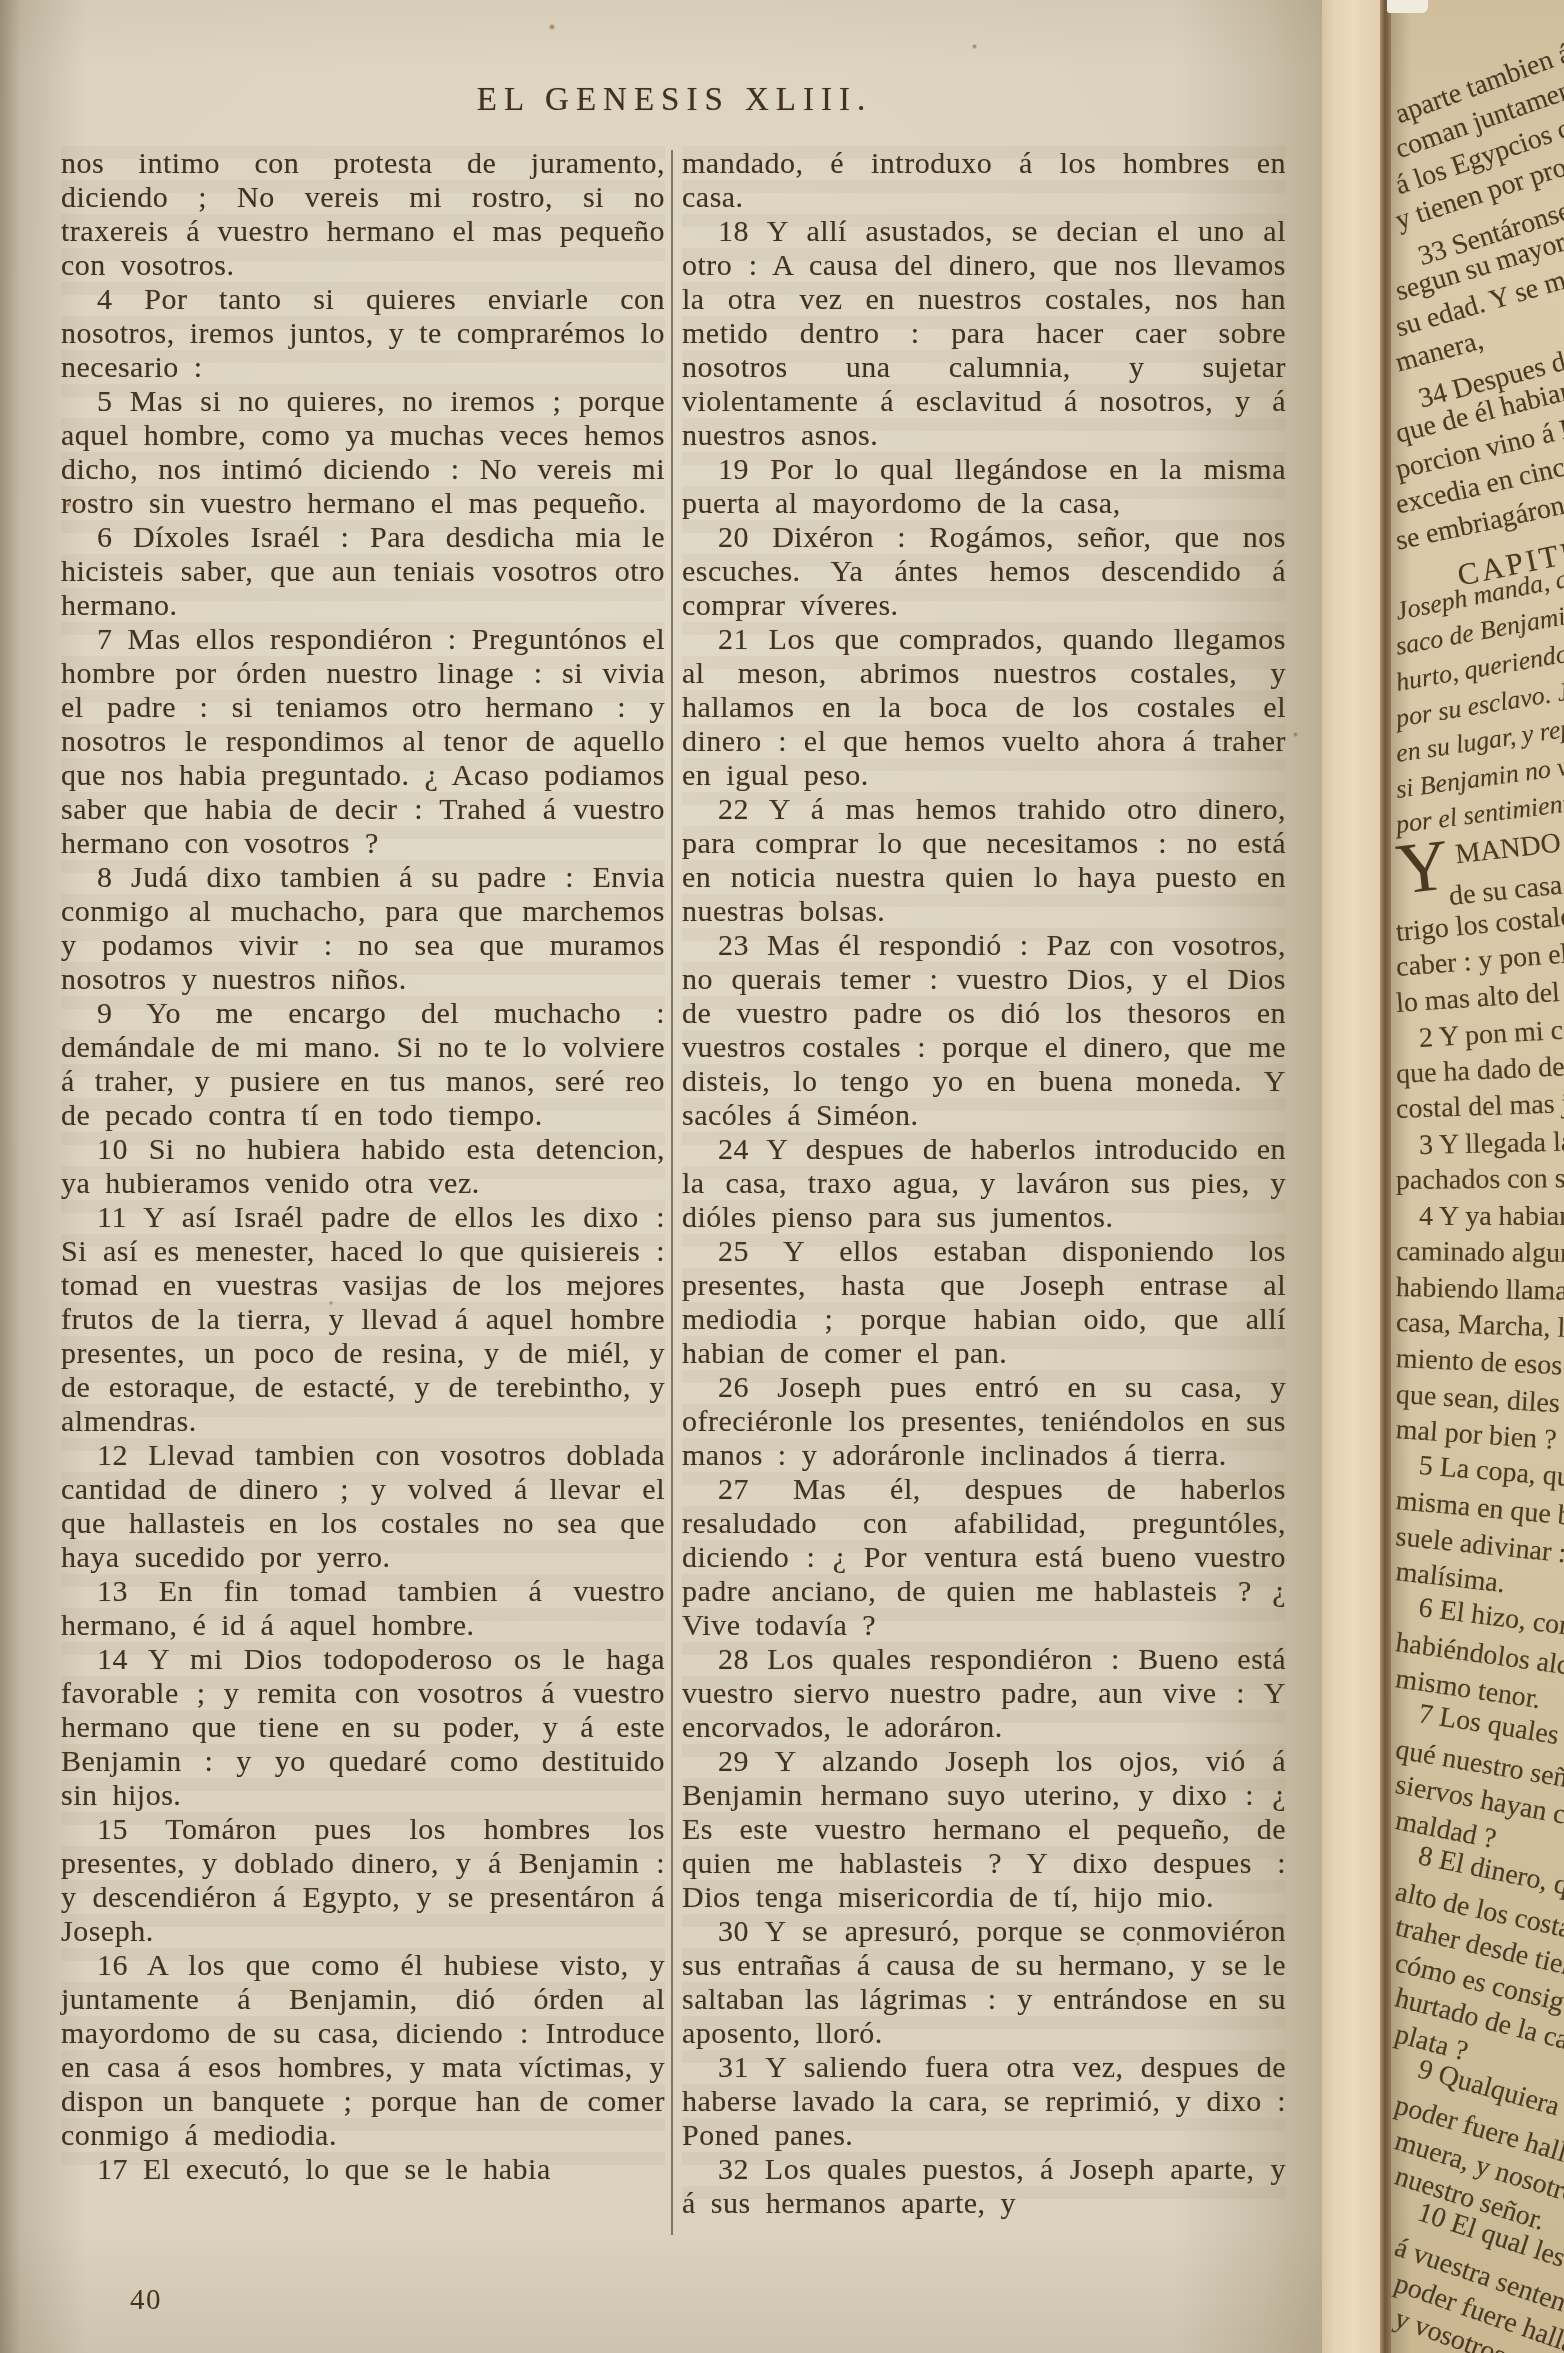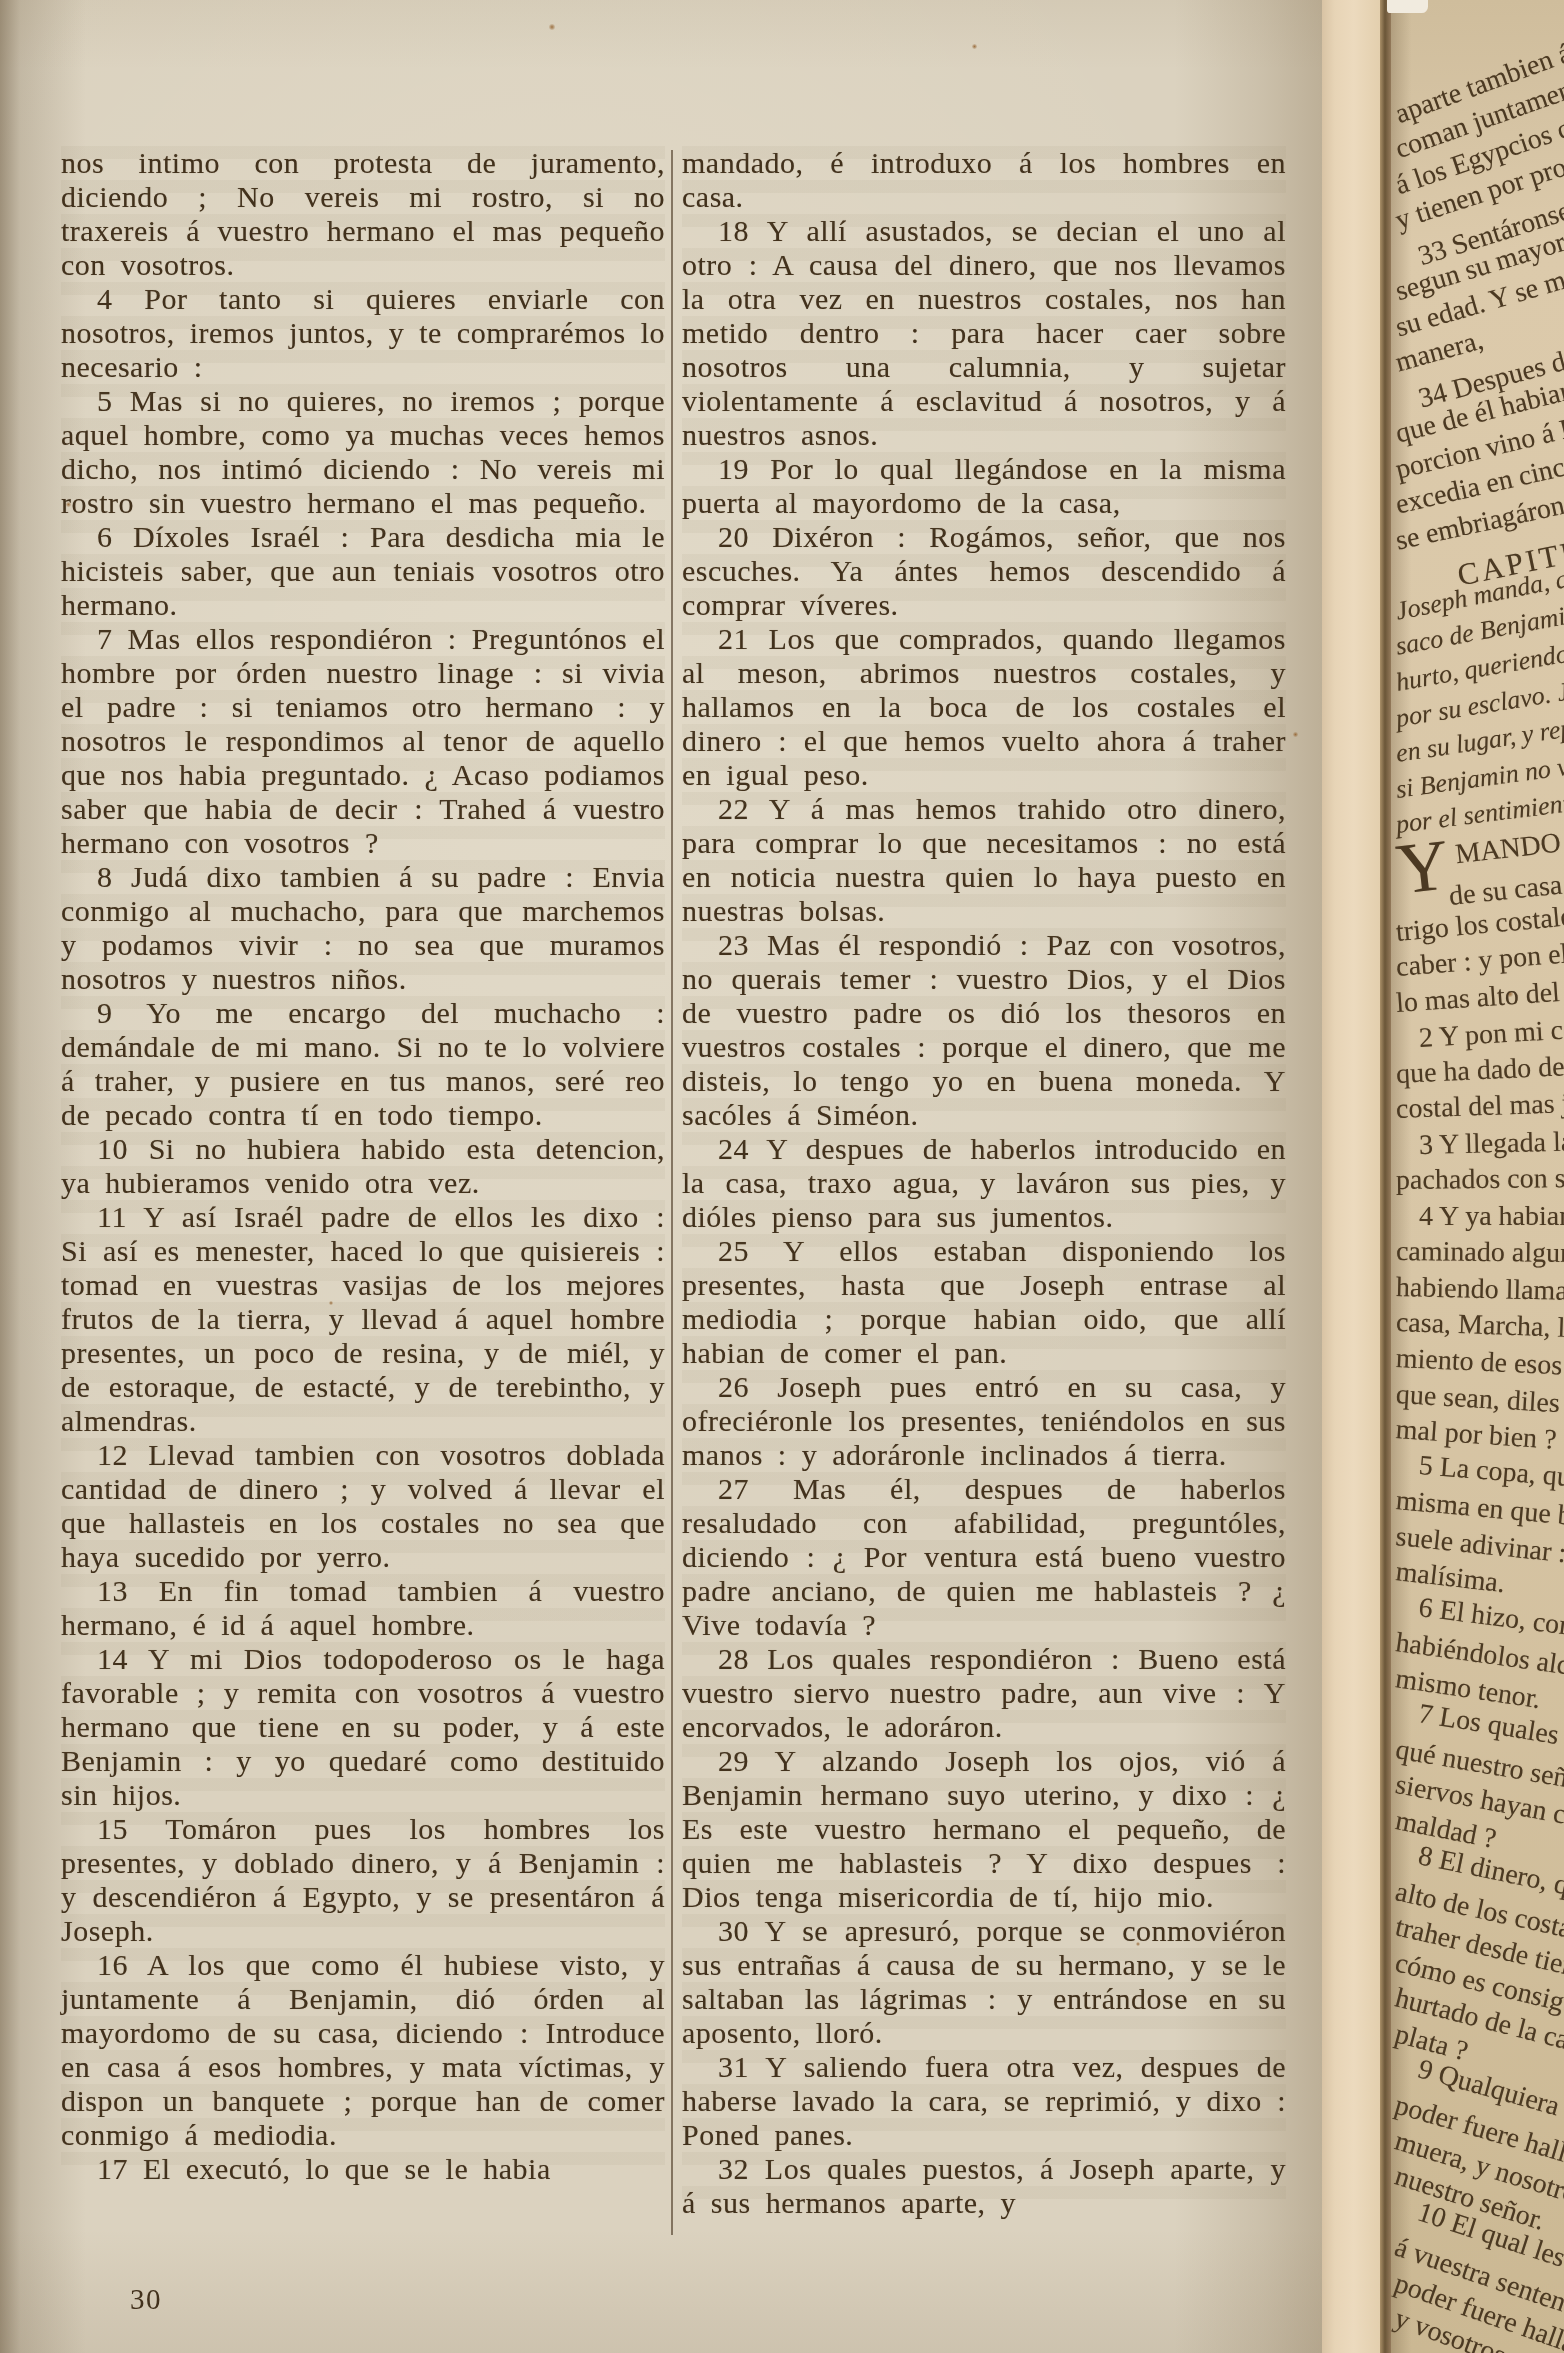--- a/index.html
+++ b/index.html
@@ -101,20 +101,21 @@
     background:radial-gradient(circle,rgba(146,96,44,.85) 0,rgba(146,96,44,.25) 60%,rgba(146,96,44,0) 100%);}
 </style>
 </head>
 <body>
 
 <div class="main-page">
   <div class="gutter-shadow"></div>
   <div class="curl-shadow"></div>
   <div class="curl-highlight"></div>
 
+  <div class="page-header">EL GENESIS XLIII.</div>
 
   <div class="col left">
       <p class="verse cont">nos intimo con protesta de juramento, diciendo ; No vereis mi rostro, si no traxereis á vuestro hermano el mas pequeño con vosotros.</p>
       <p class="verse">4 Por tanto si quieres enviarle con nosotros, iremos juntos, y te comprarémos lo necesario :</p>
       <p class="verse">5 Mas si no quieres, no iremos ; porque aquel hombre, como ya muchas veces hemos dicho, nos intimó diciendo : No vereis mi rostro sin vuestro hermano el mas pequeño.</p>
       <p class="verse">6 Díxoles Israél : Para desdicha mia le hicisteis saber, que aun teniais vosotros otro hermano.</p>
       <p class="verse">7 Mas ellos respondiéron : Preguntónos el hombre por órden nuestro linage : si vivia el padre : si teniamos otro hermano : y nosotros le respondimos al tenor de aquello que nos habia preguntado. ¿ Acaso podiamos saber que habia de decir : Trahed á vuestro hermano con vosotros ?</p>
       <p class="verse">8 Judá dixo tambien á su padre : Envia conmigo al muchacho, para que marchemos y podamos vivir : no sea que muramos nosotros y nuestros niños.</p>
       <p class="verse">9 Yo me encargo del muchacho : demándale de mi mano. Si no te lo volviere á traher, y pusiere en tus manos, seré reo de pecado contra tí en todo tiempo.</p>
       <p class="verse">10 Si no hubiera habido esta detencion, ya hubieramos venido otra vez.</p>
@@ -139,21 +140,21 @@
       <p class="verse">25 Y ellos estaban disponiendo los presentes, hasta que Joseph entrase al mediodia ; porque habian oido, que allí habian de comer el pan.</p>
       <p class="verse">26 Joseph pues entró en su casa, y ofreciéronle los presentes, teniéndolos en sus manos : y adoráronle inclinados á tierra.</p>
       <p class="verse">27 Mas él, despues de haberlos resaludado con afabilidad, preguntóles, diciendo : ¿ Por ventura está bueno vuestro padre anciano, de quien me hablasteis ? ¿ Vive todavía ?</p>
       <p class="verse">28 Los quales respondiéron : Bueno está vuestro siervo nuestro padre, aun vive : Y encorvados, le adoráron.</p>
       <p class="verse">29 Y alzando Joseph los ojos, vió á Benjamin hermano suyo uterino, y dixo : ¿ Es este vuestro hermano el pequeño, de quien me hablasteis ? Y dixo despues : Dios tenga misericordia de tí, hijo mio.</p>
       <p class="verse">30 Y se apresuró, porque se conmoviéron sus entrañas á causa de su hermano, y se le saltaban las lágrimas : y entrándose en su aposento, lloró.</p>
       <p class="verse">31 Y saliendo fuera otra vez, despues de haberse lavado la cara, se reprimió, y dixo : Poned panes.</p>
       <p class="verse">32 Los quales puestos, á Joseph aparte, y á sus hermanos aparte, y</p>
     </div>
 
-  <div class="page-number">30</div>
+  <div class="page-number">40</div>
 
   <div class="speck" style="left:549px;top:23.5px;width:6.3px;height:6.3px;"></div>
   <div class="speck" style="left:972px;top:44px;width:4.7px;height:4.7px;"></div>
   <div class="speck" style="left:66px;top:502px;width:4.7px;height:4.7px;"></div>
   <div class="speck" style="left:329px;top:1301px;width:3.9px;height:3.9px;"></div>
   <div class="speck" style="left:1293px;top:732px;width:4.7px;height:4.7px;"></div>
   <div class="speck" style="left:1136px;top:1942px;width:3.9px;height:3.9px;"></div>
 </div>
 
 <div class="crease"></div>

